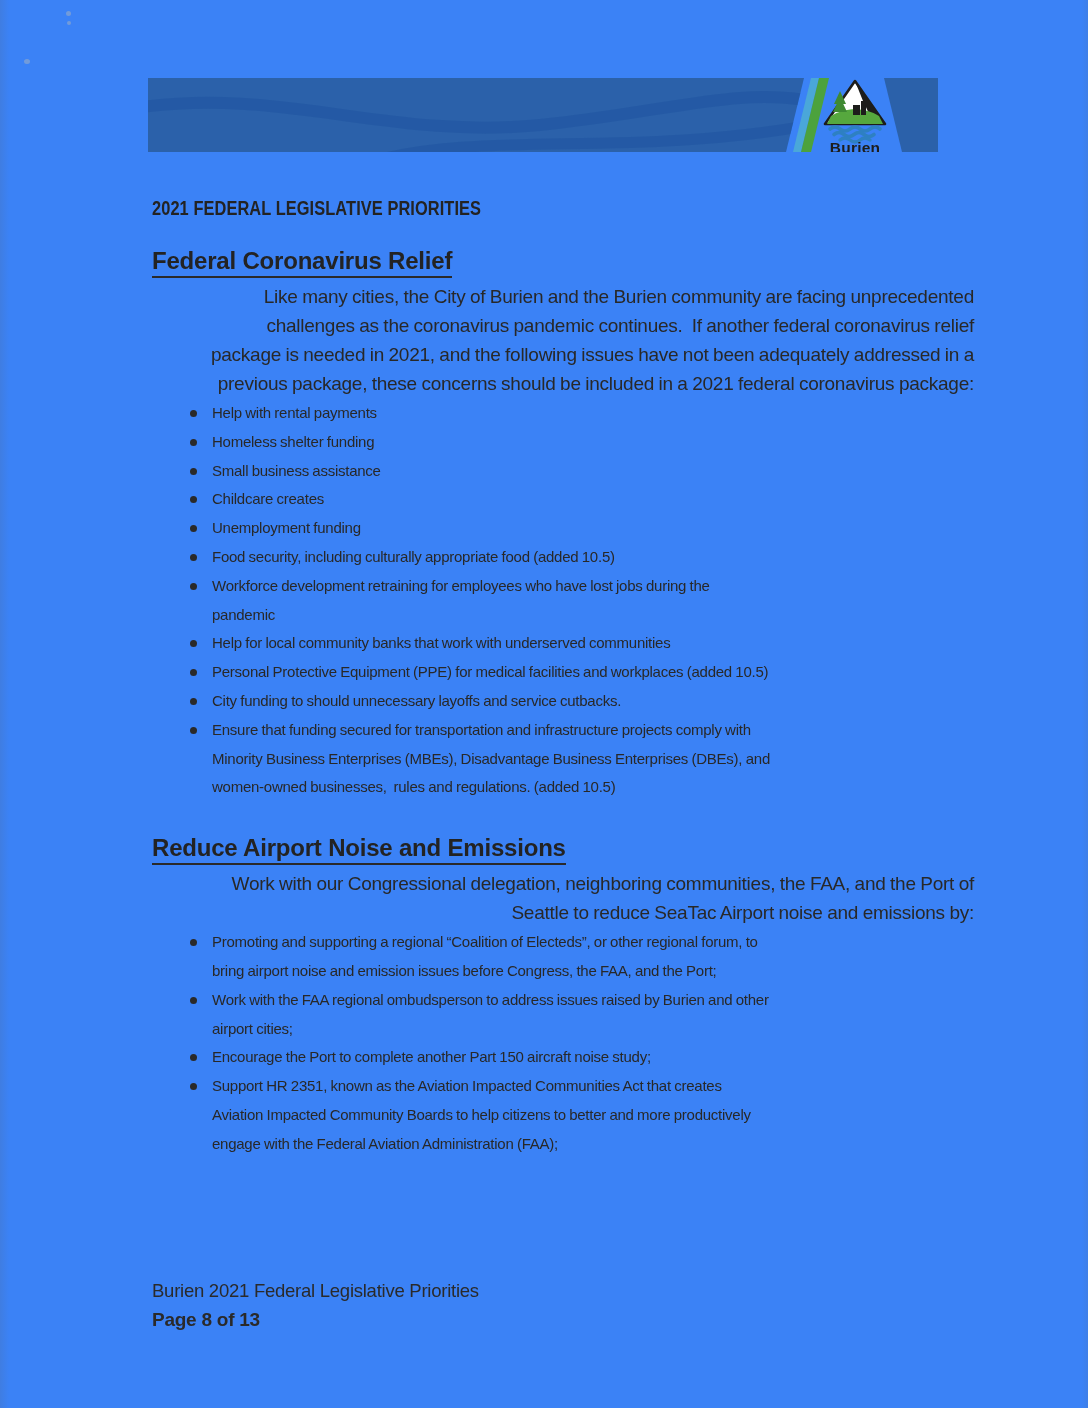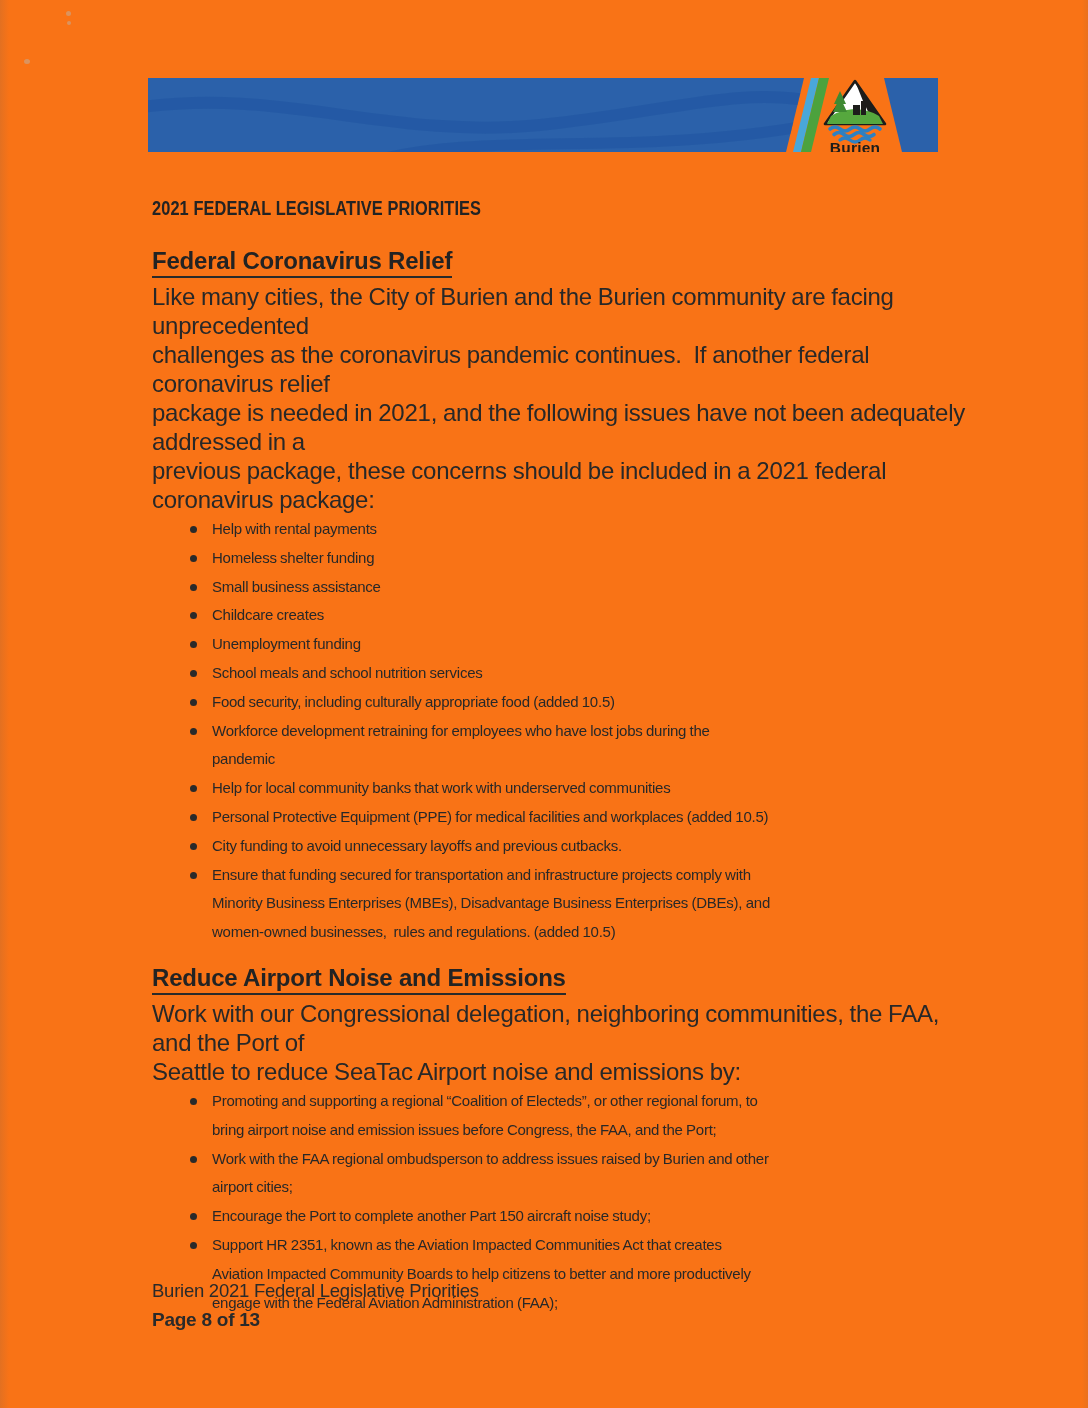--- a/index.html
+++ b/index.html
@@ -1,17 +1,17 @@
 <!DOCTYPE html>
 <html><head>
 <meta charset="utf-8">
 <style>
   html,body{margin:0;padding:0;background:#e9e9e7;}
   .page{
-    position:relative;width:1088px;height:1408px;background:#f97316;
+    position:relative;width:1088px;height:1408px;background:#3b82f6;
     font-family:"Liberation Sans",sans-serif;color:#282828;overflow:hidden;
   }
   .page::before{ 
     content:"";position:absolute;left:0;top:0;bottom:0;width:9px;
     background:linear-gradient(90deg,rgba(90,95,100,.14),rgba(90,95,100,0));
     pointer-events:none;
   }
   .page::after{ 
     content:"";position:absolute;right:0;top:0;bottom:0;width:6px;
     background:linear-gradient(270deg,rgba(90,95,100,.10),rgba(90,95,100,0));
@@ -20,30 +20,31 @@
   .speck{position:absolute;border-radius:50%;background:#b6bab8;opacity:.45;}
   .banner{position:absolute;left:148px;top:78px;width:790px;height:74px;display:block;}
   .content{position:absolute;left:152px;top:197px;width:822px;}
   .doc-title{
     margin:0 0 27px;font-size:19.5px;font-weight:bold;color:#232323;
     letter-spacing:.1px;white-space:nowrap;transform:scaleX(.84);transform-origin:0 50%;
   }
   .section-heading{margin:0 0 4px;font-size:24px;font-weight:bold;color:#232323;letter-spacing:-.2px;}
   .section-heading .u{display:inline-block;border-bottom:2.3px solid #2a2a2a;padding-bottom:1px;}
   .para{
-    margin:0;font-size:24px;line-height:29px;letter-spacing:-.25px;word-spacing:-.5px;
+    margin:0;font-size:19px;line-height:29px;letter-spacing:-.25px;word-spacing:-.5px;
     white-space:pre-wrap;
+    text-align:right;
   }
   .bullets{
     list-style:none;margin:1px 0 0;padding:0;
     font-size:15px;line-height:28.8px;letter-spacing:-.25px;word-spacing:-.5px;
   }
   .bullets li{position:relative;padding-left:60px;white-space:pre-wrap;}
   .dot{position:absolute;left:38px;top:11px;width:7px;height:7px;border-radius:50%;background:#2a2a2a;}
-  .section-airport{margin-top:17px;}
+  .section-airport{margin-top:32px;}
   .footer{position:absolute;left:152px;top:1280px;width:800px;font-size:18.5px;letter-spacing:-.25px;color:#2a2a2a;}
   .footer-page{margin-top:7px;text-align:left;font-weight:bold;font-size:19px;}
 </style>
 </head>
 <body>
 
 <div class="page">
 
   <div class="speck" style="left:66px;top:11px;width:5px;height:5px;"></div>
   <div class="speck" style="left:67px;top:21px;width:4px;height:4px;"></div>
@@ -90,27 +91,26 @@
       <p class="para">Like many cities, the City of Burien and the Burien community are facing unprecedented
 challenges as the coronavirus pandemic continues.  If another federal coronavirus relief
 package is needed in 2021, and the following issues have not been adequately addressed in a
 previous package, these concerns should be included in a 2021 federal coronavirus package:</p>
       <ul class="bullets">
         <li><span class="dot"></span><span>Help with rental payments</span></li>
         <li><span class="dot"></span><span>Homeless shelter funding</span></li>
         <li><span class="dot"></span><span>Small business assistance</span></li>
         <li><span class="dot"></span><span>Childcare creates</span></li>
         <li><span class="dot"></span><span>Unemployment funding</span></li>
-        <li><span class="dot"></span><span>School meals and school nutrition services</span></li>
         <li><span class="dot"></span><span>Food security, including culturally appropriate food (added 10.5)</span></li>
         <li><span class="dot"></span><span>Workforce development retraining for employees who have lost jobs during the
 pandemic</span></li>
         <li><span class="dot"></span><span>Help for local community banks that work with underserved communities</span></li>
         <li><span class="dot"></span><span>Personal Protective Equipment (PPE) for medical facilities and workplaces (added 10.5)</span></li>
-        <li><span class="dot"></span><span>City funding to avoid unnecessary layoffs and previous cutbacks.</span></li>
+        <li><span class="dot"></span><span>City funding to should unnecessary layoffs and service cutbacks.</span></li>
         <li><span class="dot"></span><span>Ensure that funding secured for transportation and infrastructure projects comply with
 Minority Business Enterprises (MBEs), Disadvantage Business Enterprises (DBEs), and
 women-owned businesses,  rules and regulations. (added 10.5)</span></li>
       </ul>
     </section>
 
     <section class="section-airport">
       <h2 class="section-heading">
         <span class="u">Reduce Airport Noise and Emissions</span>
       </h2>

